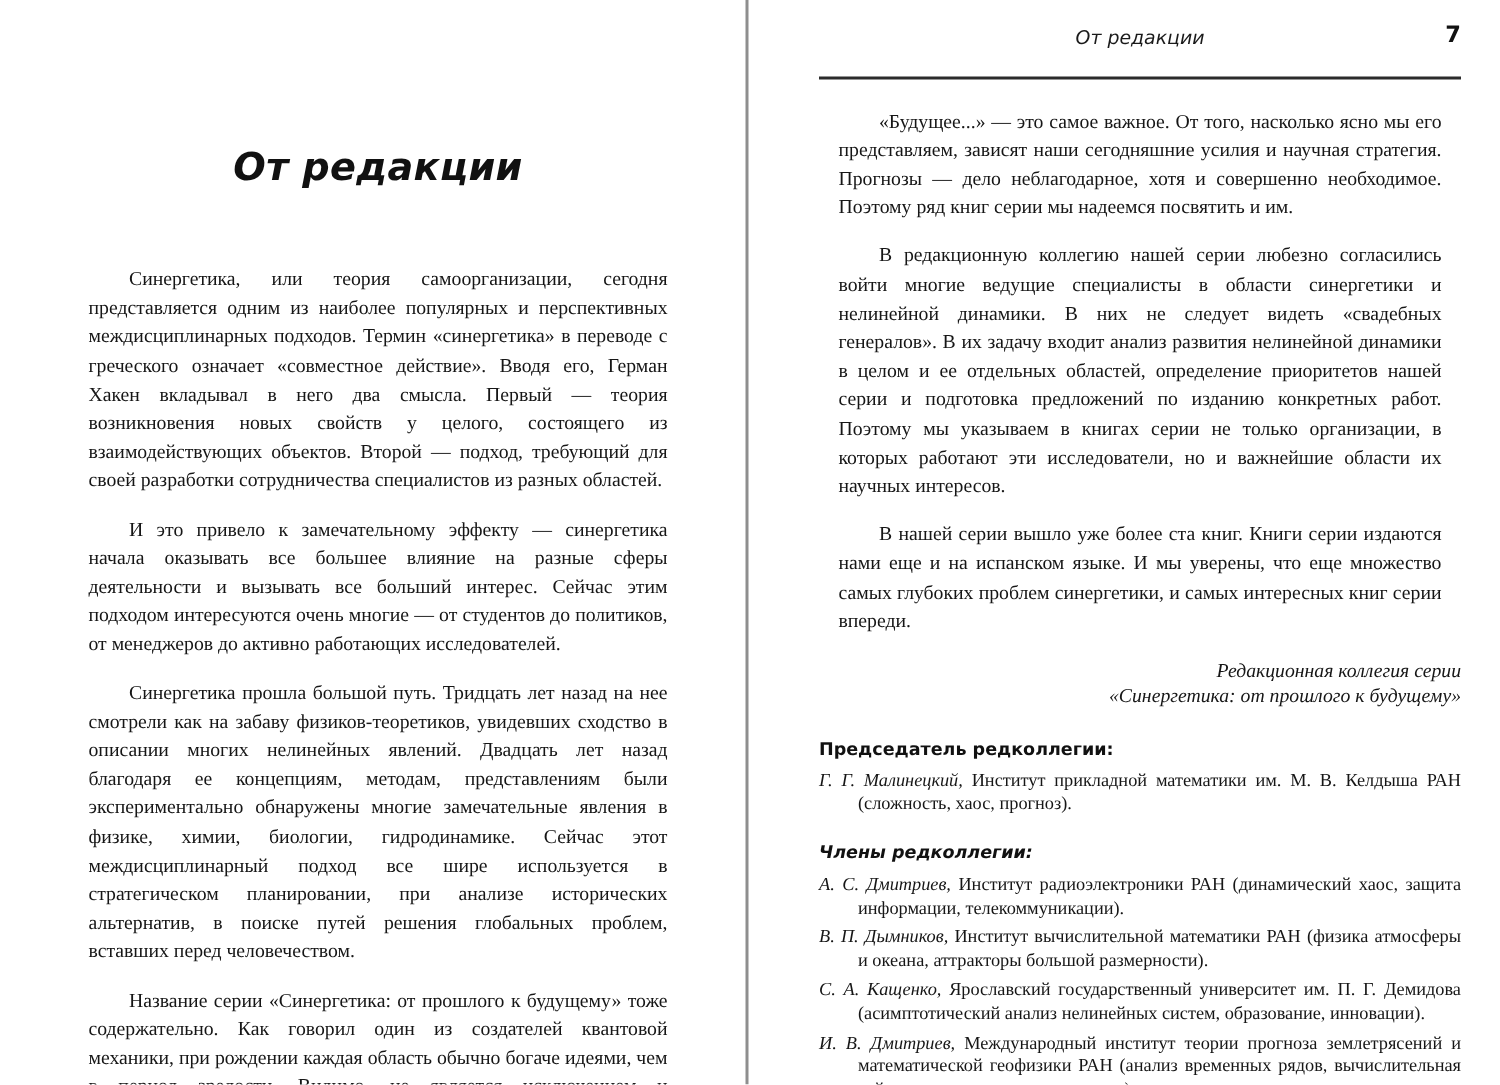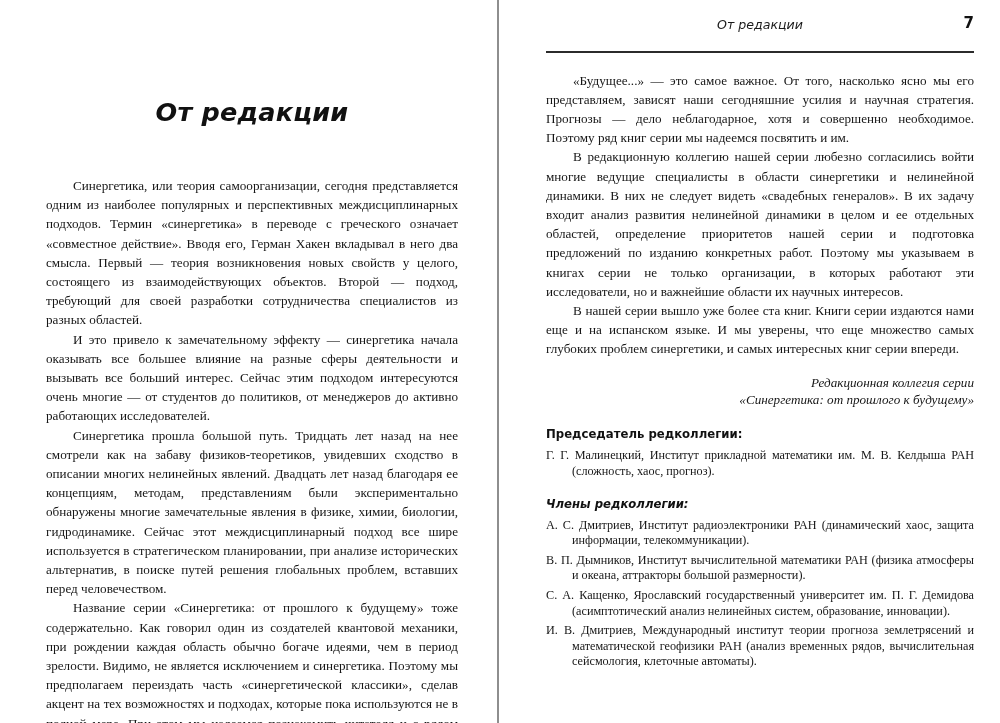--- a/index.html
+++ b/index.html
@@ -59,21 +59,21 @@
     margin: 0;
     padding-top: 97px;
     color: #111;
   }
 
   .body-block {
     margin-top: 49px;
   }
 
   p.para {
-    margin: 0;
+    margin: 13px;
     font-size: 13.15px;
     line-height: 19.2px;
     text-align: justify;
     text-indent: 27px;
     hyphens: manual;
     color: #161616;
   }
 
   
   .right-inner {
@@ -145,20 +145,21 @@
   .board-entry {
     font-size: 12.2px;
     line-height: 15.6px;
     text-align: justify;
     margin: 0 0 4px 0;
     padding-left: 26px;
     text-indent: -26px;
     color: #161616;
   }
   .board-entry .person {
+    font-style: italic;
   }
 </style>
 </head>
 <body>
 
 <div class="spread">
 
   <div class="page page-left">
     <div class="left-inner">
 

